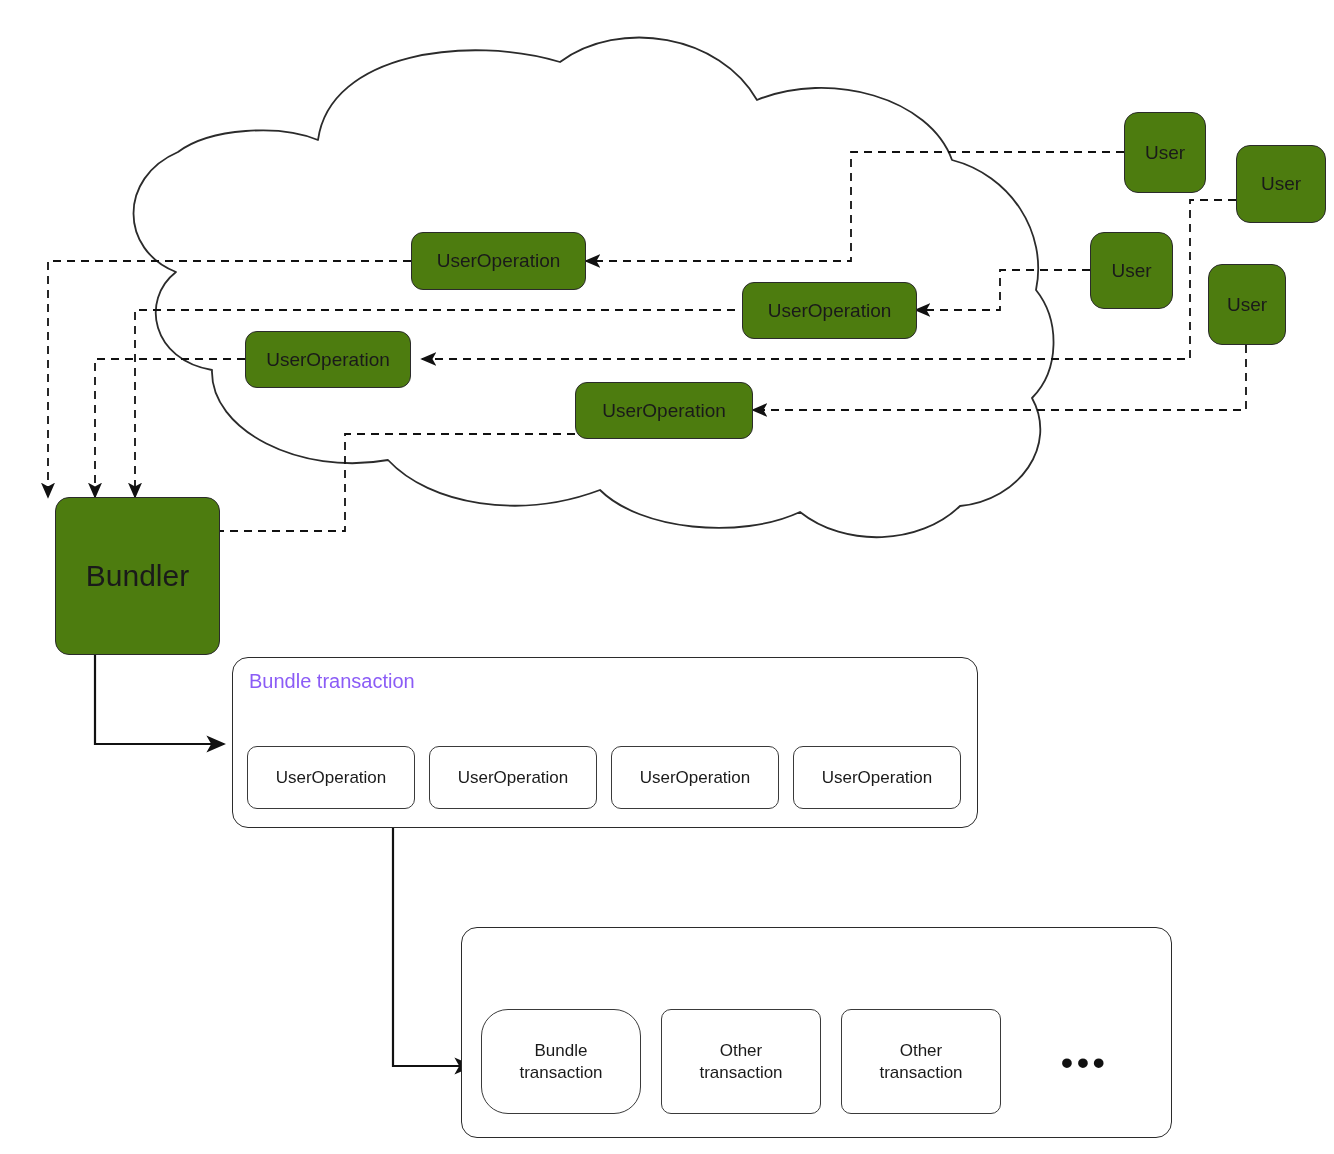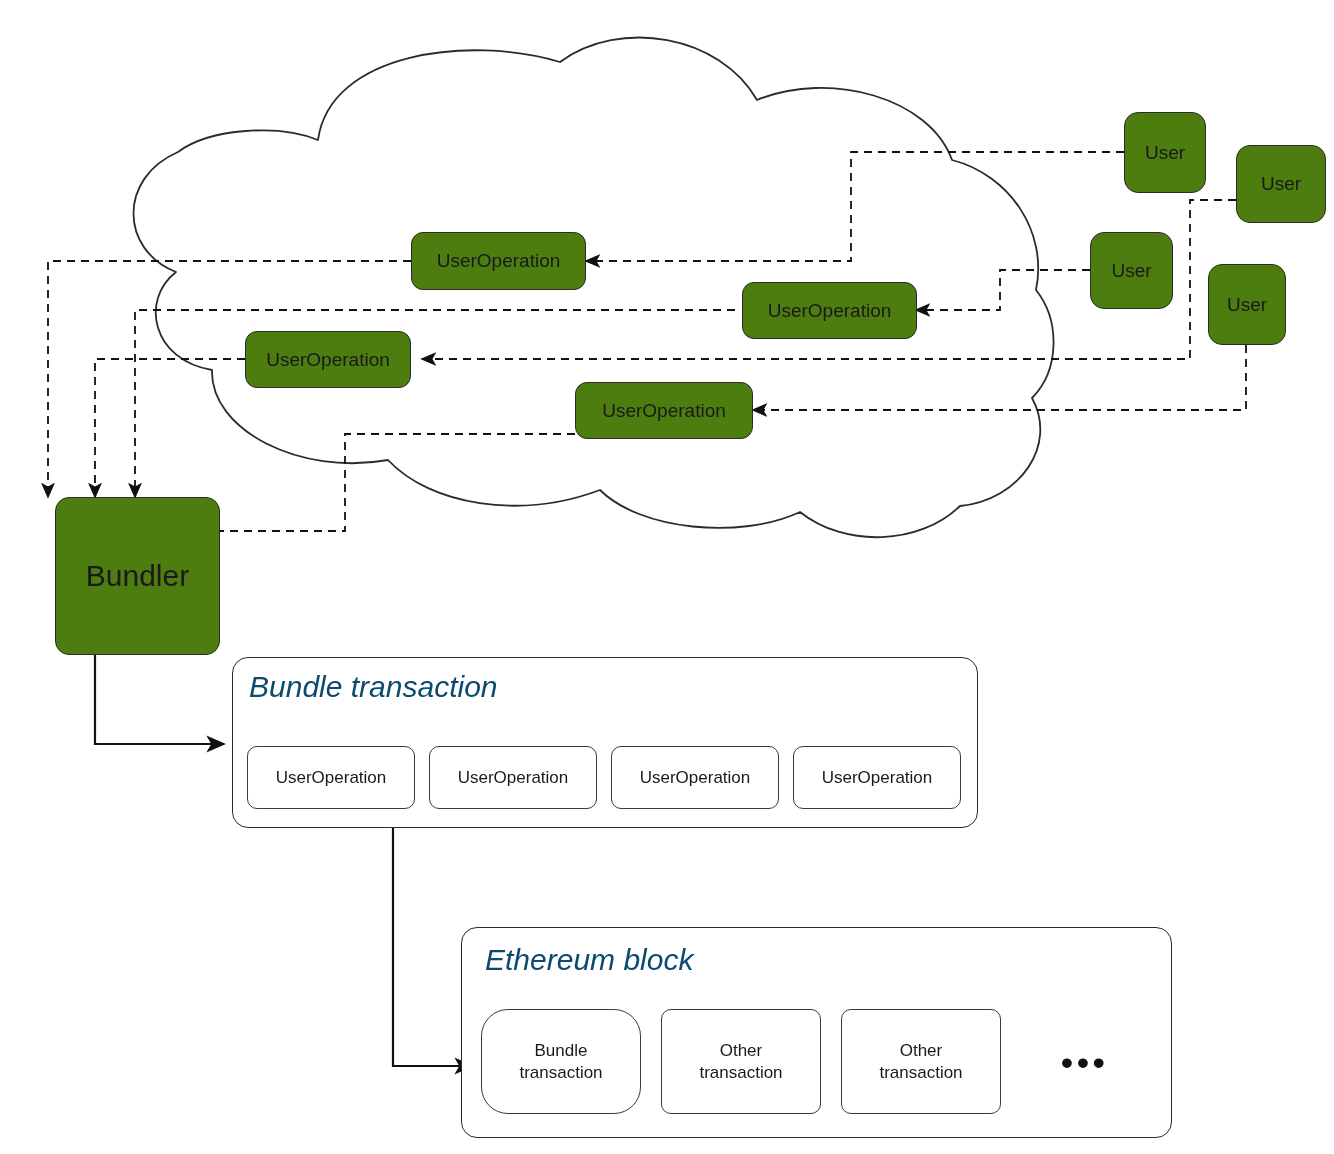--- a/index.html
+++ b/index.html
@@ -51,24 +51,23 @@
     border-radius: 14px;
   }
   .container-node {
     background: #ffffff;
     border: 1.6px solid #2b2b2b;
     border-radius: 16px;
     display: block;
   }
   .container-title {
     position: absolute;
-    font-size: 30px;
-    color: #0c4a6e;
+    font-size: 20px;
+    color: #8b5cf6;
     white-space: nowrap;
-    font-style: italic;
   }
   .chip {
     position: absolute;
     box-sizing: border-box;
     background: #ffffff;
     border: 1.4px solid #3a3a3a;
     border-radius: 10px;
     display: flex;
     align-items: center;
     justify-content: center;
@@ -215,21 +214,20 @@
     </div>
     <div class="chip" style="left:378px; top:88px; width:168px; height:63px;">
       <span>UserOperation</span>
     </div>
     <div class="chip" style="left:560px; top:88px; width:168px; height:63px;">
       <span>UserOperation</span>
     </div>
   </div>
 
   <div class="container-node" style="position:absolute; left:461px; top:927px; width:709px; height:209px;">
-    <div class="container-title" style="left:23px; top:15px;">Ethereum block</div>
 
     <div class="chip" style="left:19px; top:81px; width:160px; height:105px;border-radius:27px;">
       <span style="display:block;">
         <span>Bundle</span><br>
         <span>transaction</span>
       </span>
     </div>
 
     <div class="chip" style="left:199px; top:81px; width:160px; height:105px;">
       <span style="display:block;">

